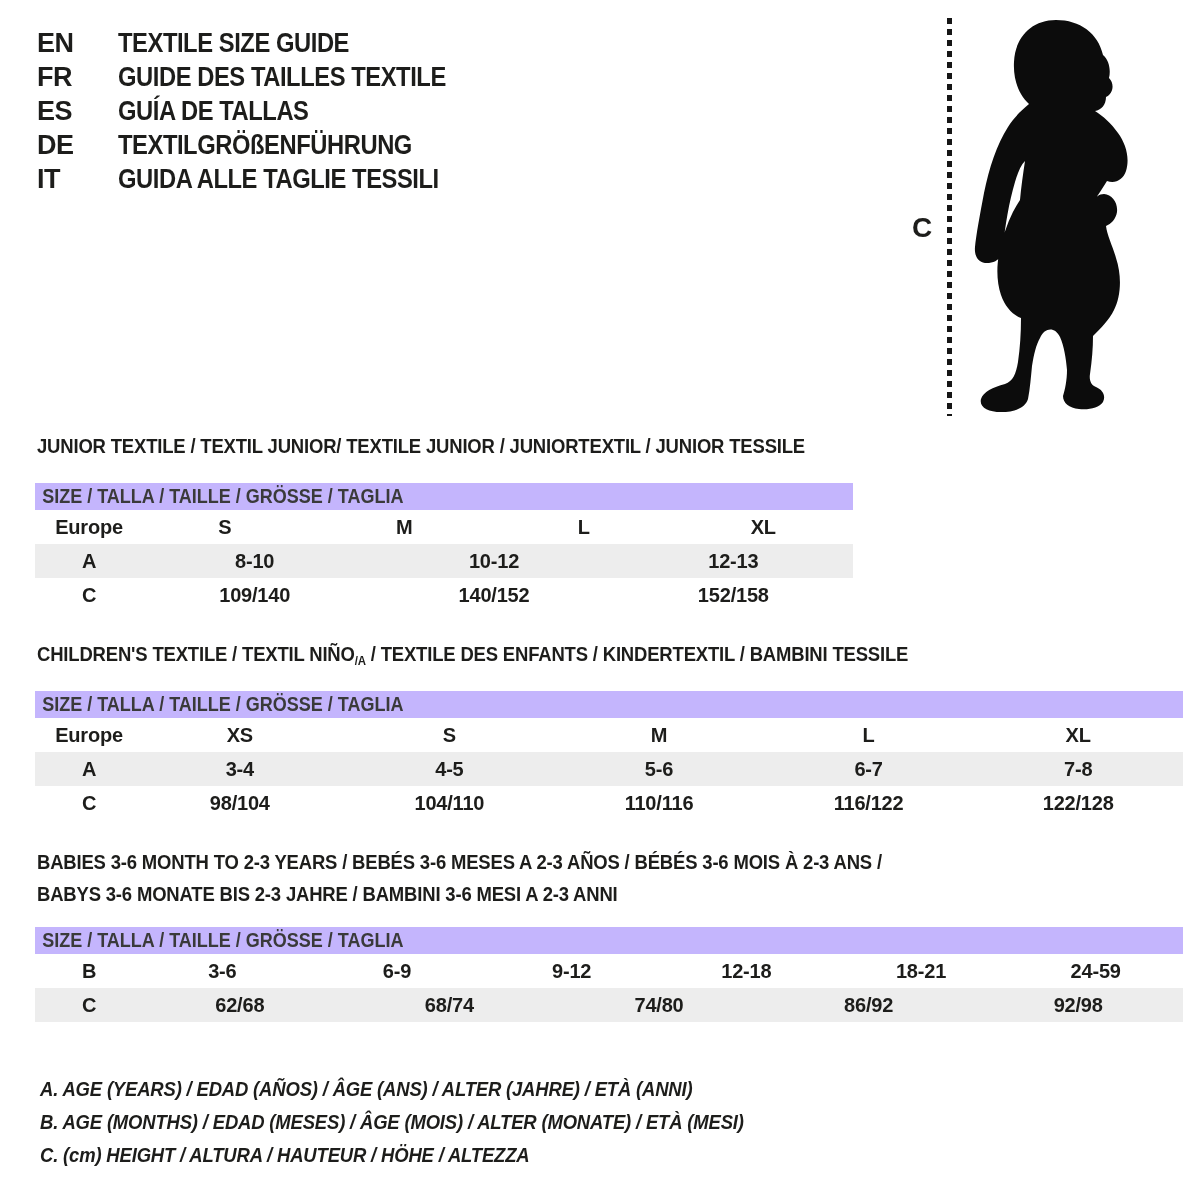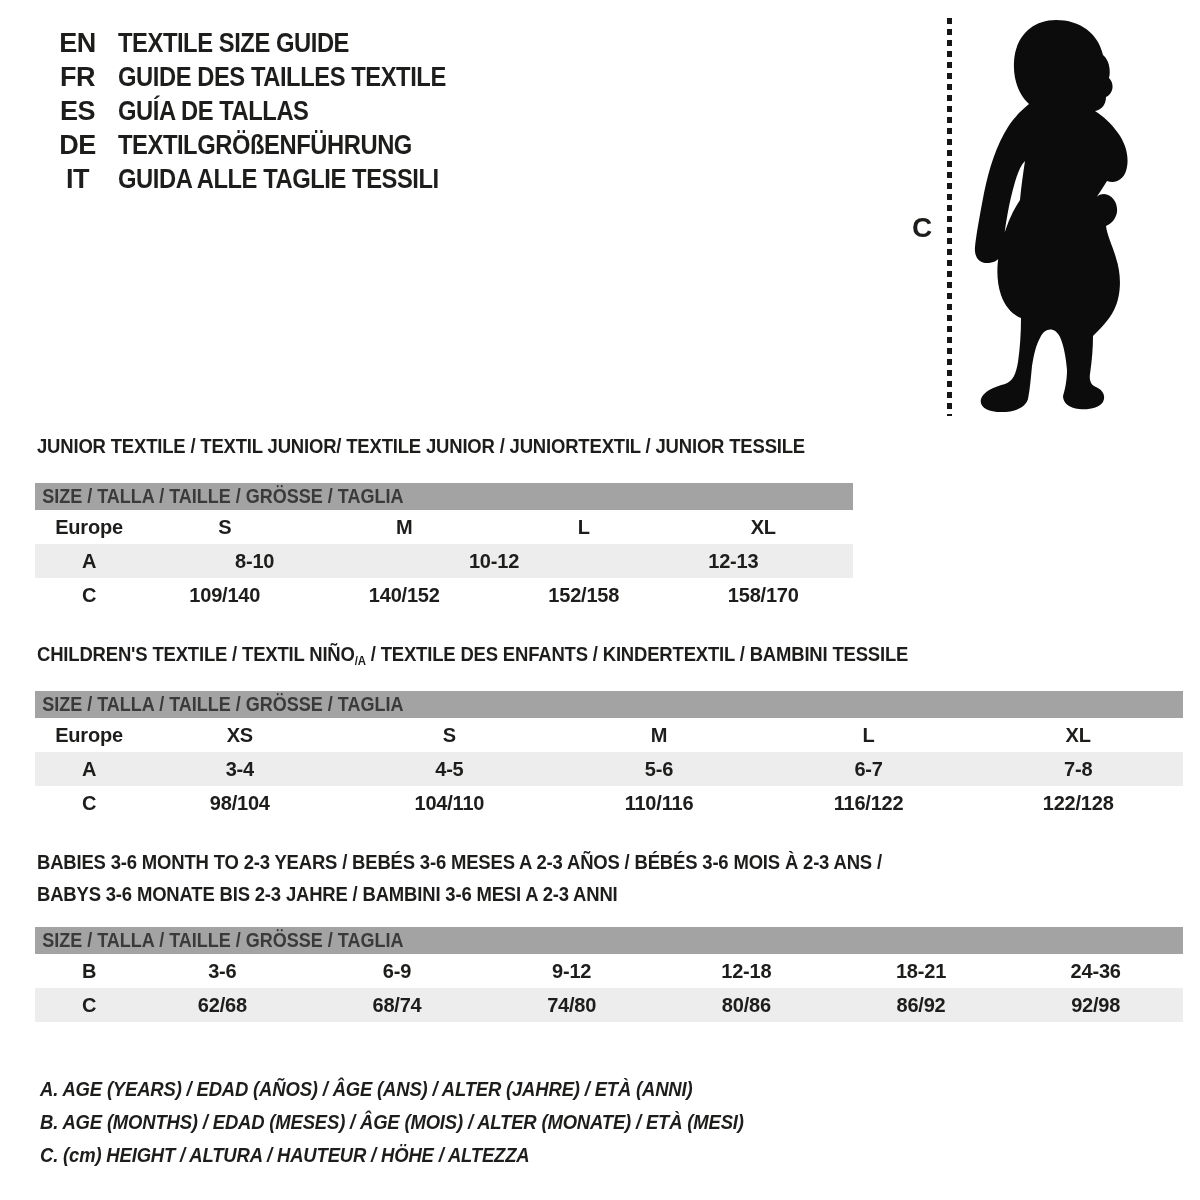--- a/index.html
+++ b/index.html
@@ -1,37 +1,37 @@
 <!DOCTYPE html>
 <html><head>
 <meta charset="utf-8">
 <style>
   html,body{margin:0;padding:0;background:#ffffff;}
   .canvas{
     position:relative;width:1200px;height:1200px;background:#ffffff;overflow:hidden;
     font-family:"Liberation Sans", sans-serif;font-weight:bold;color:#1d1d1b;
   }
   
-  .langs{position:absolute;left:37px;top:26px;text-align:center;}
+  .langs{position:absolute;left:37px;top:26px;}
   .lang-row{display:flex;height:34px;line-height:34px;font-size:27px;letter-spacing:-0.5px;}
   .lang-code{width:81px;flex:0 0 81px;}
   .lang-label{white-space:nowrap;transform:scaleX(0.88);transform-origin:0 50%;}
   .dash-line{
     position:absolute;left:947px;top:18px;width:5px;height:398px;
     background:repeating-linear-gradient(to bottom,#161616 0 6px,transparent 6px 11px);
   }
   .measure-c{position:absolute;left:912px;top:212px;font-size:28px;}
   .baby-svg{position:absolute;left:963px;top:18px;}
   
   .sec-title{position:absolute;left:37px;font-size:21px;white-space:nowrap;
     transform:scaleX(0.88);transform-origin:0 50%;letter-spacing:-0.2px;}
   .sec-title .subsm{font-size:13px;vertical-align:-4px;}
   
   .stable{position:absolute;left:35px;}
-  .stable .bar{height:27px;background:#a3a3a3;line-height:27px;font-size:20px;color:#3a3a3a;}
+  .stable .bar{height:27px;background:#c4b5fd;line-height:27px;font-size:20px;color:#3a3a3a;}
   .stable .bar span{display:inline-block;padding-left:8px;white-space:nowrap;
     transform:scaleX(0.9);transform-origin:0 50%;}
   .stable .trow{display:flex;height:34px;line-height:34px;font-size:20px;letter-spacing:-0.2px;}
   .stable .trow.alt{background:#ededed;}
   .stable .lbl{flex:0 0 100px;padding-left:8px;box-sizing:border-box;text-align:center;}
   .stable .cell{flex:1 1 0;text-align:center;}
   .t-junior{top:483px;width:818px;}
   .t-children{top:691px;width:1148px;}
   .t-babies{top:927px;width:1148px;}
   .title-junior{top:434px;}
@@ -137,21 +137,20 @@
       <div class="lbl">A</div>
       <div class="cell">8-10</div>
       <div class="cell">10-12</div>
       <div class="cell">12-13</div>
     </div>
     <div class="trow">
       <div class="lbl">C</div>
       <div class="cell">109/140</div>
       <div class="cell">140/152</div>
       <div class="cell">152/158</div>
-      <div class="cell">158/170</div>
     </div>
   </div>
 
   <div class="sec-title title-children">
     <span>CHILDREN'S TEXTILE / TEXTIL NIÑO</span><span class="subsm">/A</span><span> / TEXTILE DES ENFANTS / KINDERTEXTIL / BAMBINI TESSILE</span>
   </div>
   <div class="stable t-children">
     <div class="bar">
       <span>SIZE / TALLA / TAILLE / GRÖSSE / TAGLIA</span>
     </div>
@@ -187,28 +186,27 @@
     <div class="bar">
       <span>SIZE / TALLA / TAILLE / GRÖSSE / TAGLIA</span>
     </div>
     <div class="trow">
       <div class="lbl">B</div>
       <div class="cell">3-6</div>
       <div class="cell">6-9</div>
       <div class="cell">9-12</div>
       <div class="cell">12-18</div>
       <div class="cell">18-21</div>
-      <div class="cell">24-36</div>
+      <div class="cell">24-59</div>
     </div>
     <div class="trow alt">
       <div class="lbl">C</div>
       <div class="cell">62/68</div>
       <div class="cell">68/74</div>
       <div class="cell">74/80</div>
-      <div class="cell">80/86</div>
       <div class="cell">86/92</div>
       <div class="cell">92/98</div>
     </div>
   </div>
 
   <div class="notes">
     <div class="note-line">A. AGE (YEARS) / EDAD (AÑOS) / ÂGE (ANS) / ALTER (JAHRE) / ETÀ (ANNI)</div>
     <div class="note-line">B. AGE (MONTHS) / EDAD (MESES) / ÂGE (MOIS) / ALTER (MONATE) / ETÀ (MESI)</div>
     <div class="note-line">C. (cm) HEIGHT / ALTURA / HAUTEUR / HÖHE / ALTEZZA</div>
   </div>

